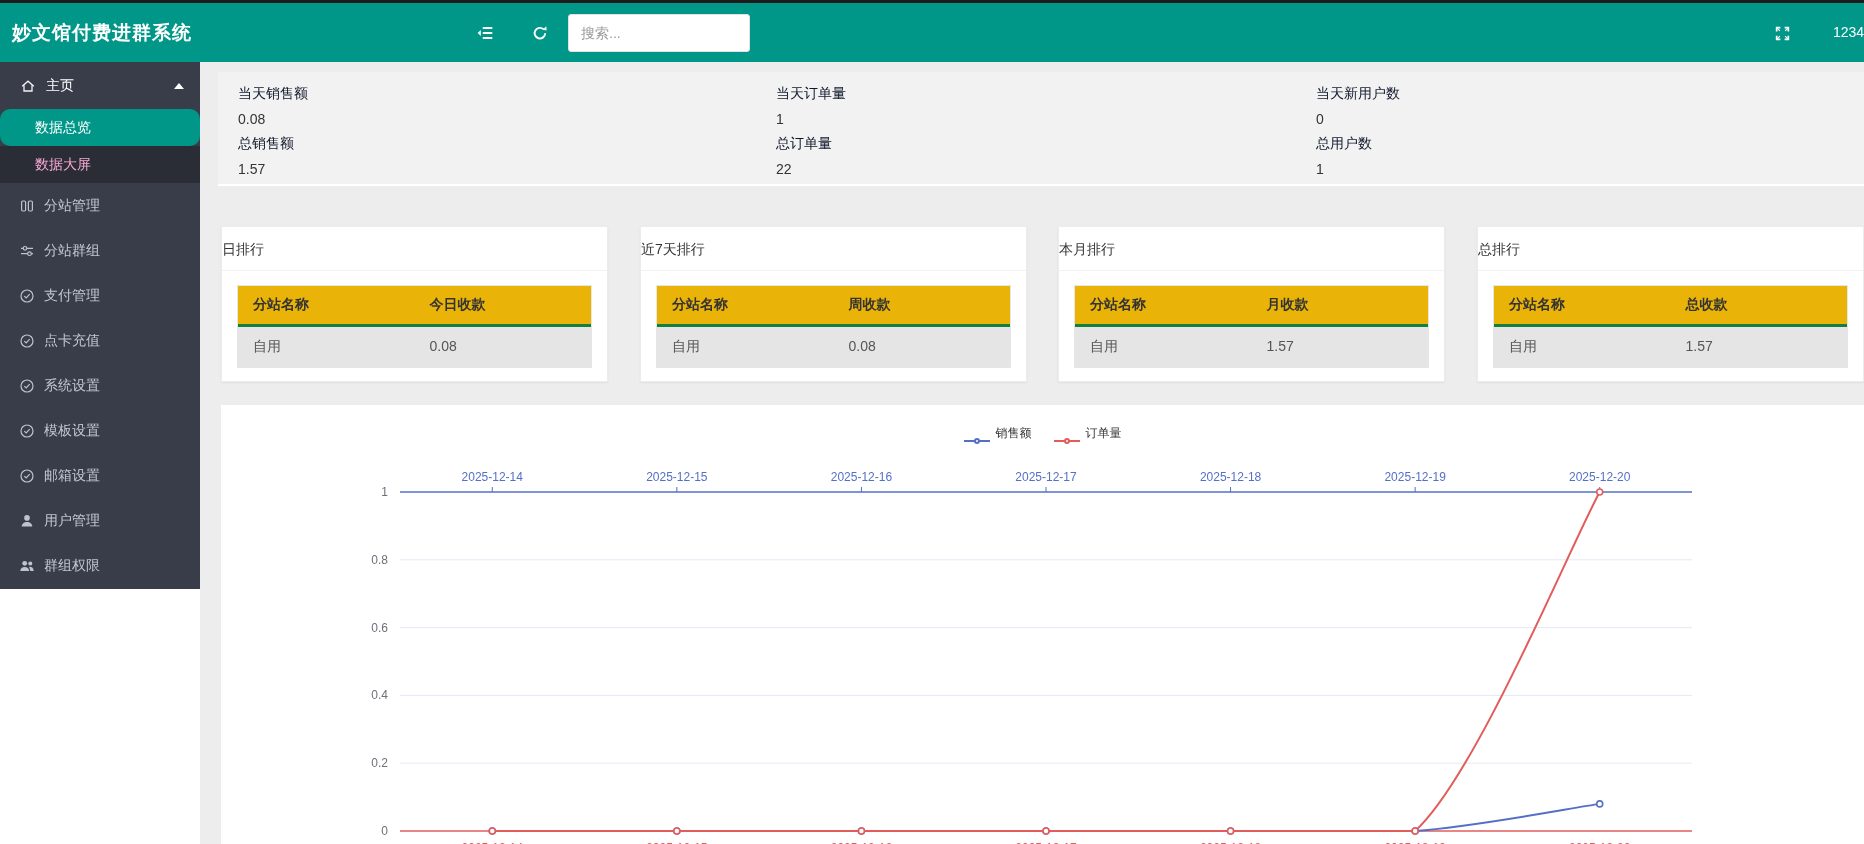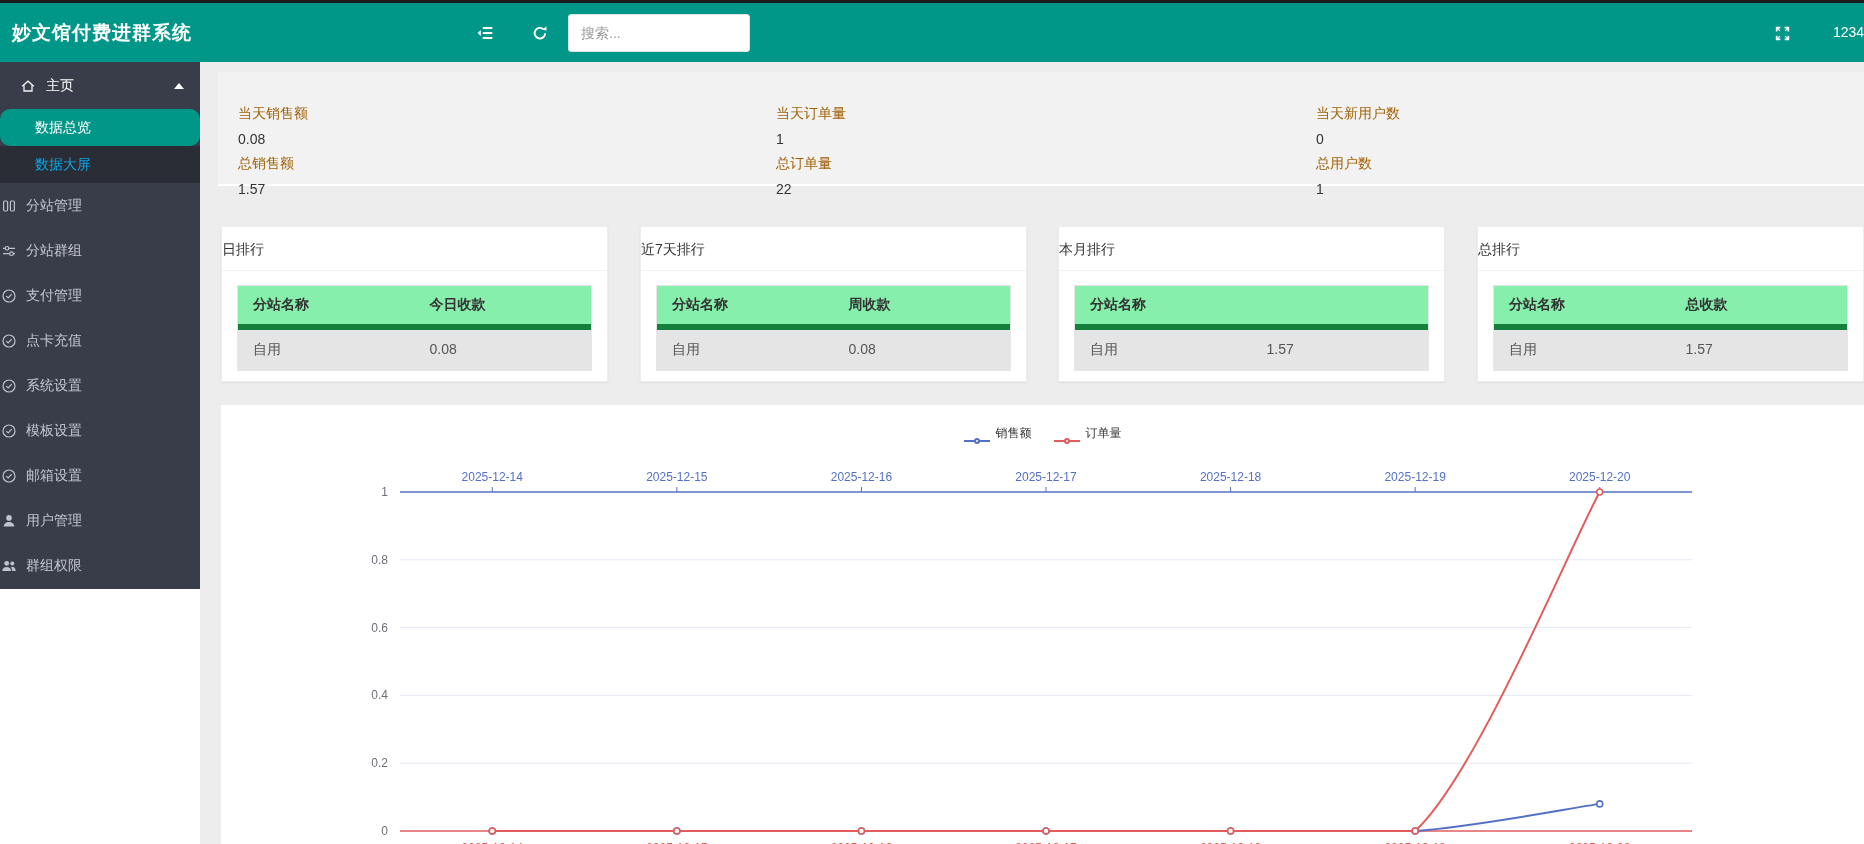--- a/index.html
+++ b/index.html
@@ -20,41 +20,41 @@
   .search-box { position:absolute; left:568px; top:11px; width:182px; height:38px; background:#fff; border-radius:3px; border:1px solid #e2e2e2; }
   .search-box input { width:100%; height:100%; border:none; outline:none; background:transparent; padding:0 12px; font-size:14px; color:#333; font-family:inherit; }
   .search-box input::placeholder { color:#9a9a9a; }
   .username { position:absolute; left:1833px; top:0; height:59px; line-height:59px; width:31px; overflow:hidden; white-space:nowrap; color:#fff; font-size:14px; }
 
   
   .sidebar { position:absolute; left:0; top:62px; width:200px; height:527px; background:#393d49; z-index:40; }
   .home-row { position:relative; height:47px; display:flex; align-items:center; padding-left:20px; color:#fff; font-size:14px; cursor:pointer; }
   .home-row .side-icon { margin-right:10px; display:flex; }
   .caret-up { position:absolute; right:16px; top:21px; width:0; height:0; border-left:5px solid transparent; border-right:5px solid transparent; border-bottom:6px solid #fff; }
-  .subitem { height:37px; line-height:37px; padding-left:35px; background:#2a2d36; color:#0ea5e9; font-size:14px; cursor:pointer; }
+  .subitem { height:37px; line-height:37px; padding-left:35px; background:#2a2d36; color:#f9a8d4; font-size:14px; cursor:pointer; }
   .subitem.active { background:#009688; color:#fff;border-radius:10px; }
-  .side-item { height:45px; display:flex; align-items:center; color:#c3c7d1; font-size:14px; cursor:pointer; }
+  .side-item { height:45px; display:flex; align-items:center; padding-left:18px; color:#c3c7d1; font-size:14px; cursor:pointer; }
   .side-item .side-icon { margin-right:9px; display:flex; width:17px; justify-content:center; }
 
   
   .content-bg { position:absolute; left:200px; top:62px; width:1664px; height:782px; background:#ededed; }
 
   .stats-panel { position:absolute; left:218px; top:72px; width:1646px; height:114px; background:#f2f2f2; border-bottom:2px solid #fff; }
   .stat-cell { position:absolute; width:420px; }
-  .stat-cell .s-label { font-size:14px; color:#a16207;margin-top:20px; }
+  .stat-cell .s-label { font-size:14px; color:#0f172a; }
   .stat-cell .s-value { font-size:14px; color:#333; margin-top:8px; }
   .sc0 { left:20px;   top:13px; } .sc1 { left:558px;  top:13px; } .sc2 { left:1098px; top:13px; }
   .sc3 { left:20px;   top:63px; } .sc4 { left:558px;  top:63px; } .sc5 { left:1098px; top:63px; }
 
   
   .rank-card { position:absolute; top:226px; width:387px; height:156px; background:#fff; border:1px solid #ececec; box-shadow:0 1px 2px rgba(0,0,0,.06); }
   .rk0 { left:221px; } .rk1 { left:640px; } .rk2 { left:1058px; } .rk3 { left:1477px; }
   .rank-header { height:44px; line-height:44px; padding-left:0; font-size:14px; color:#333; border-bottom:1px solid #f2f2f2; }
   .rank-table { margin:14px 15px 0 15px; border:1px solid #e6e6e6; font-size:14px; }
-  .rank-thead { display:flex; background:#86efac; border-bottom:6px solid #15803d; }
+  .rank-thead { display:flex; background:#eab308; border-bottom:3px solid #15803d; }
   .rank-th { flex:1; padding:10px 15px; font-weight:bold; color:#333; }
   .rank-row { display:flex; background:#e5e5e5; }
   .rank-td { flex:1; padding:11px 15px; color:#555; }
 
   
   .chart-card { position:absolute; left:221px; top:405px; width:1643px; height:460px; background:#fff; overflow:hidden; }
   .legend { position:absolute; left:0; top:20px; width:100%; display:flex; justify-content:center; align-items:center; gap:22px; z-index:5; }
   .legend-item { display:flex; align-items:flex-end; gap:6px; font-size:12px; color:#333; cursor:pointer; }
   .legend-marker { position:relative; width:26px; height:2px; }
   .legend-ring { position:absolute; left:50%; top:50%; transform:translate(-50%,-50%); width:6px; height:6px; border:2px solid; border-radius:50%; background:#fff; }
@@ -269,20 +269,21 @@
       <div class="rank-td">0.08</div>
     </div>
   </div>
 </div>
 
 <div class="rank-card rk2">
   <div class="rank-header">本月排行</div>
   <div class="rank-table">
     <div class="rank-thead">
       <div class="rank-th">分站名称</div>
+      <div class="rank-th">月收款</div>
     </div>
     <div class="rank-row">
       <div class="rank-td">自用</div>
       <div class="rank-td">1.57</div>
     </div>
   </div>
 </div>
 
 <div class="rank-card rk3">
   <div class="rank-header">总排行</div>

